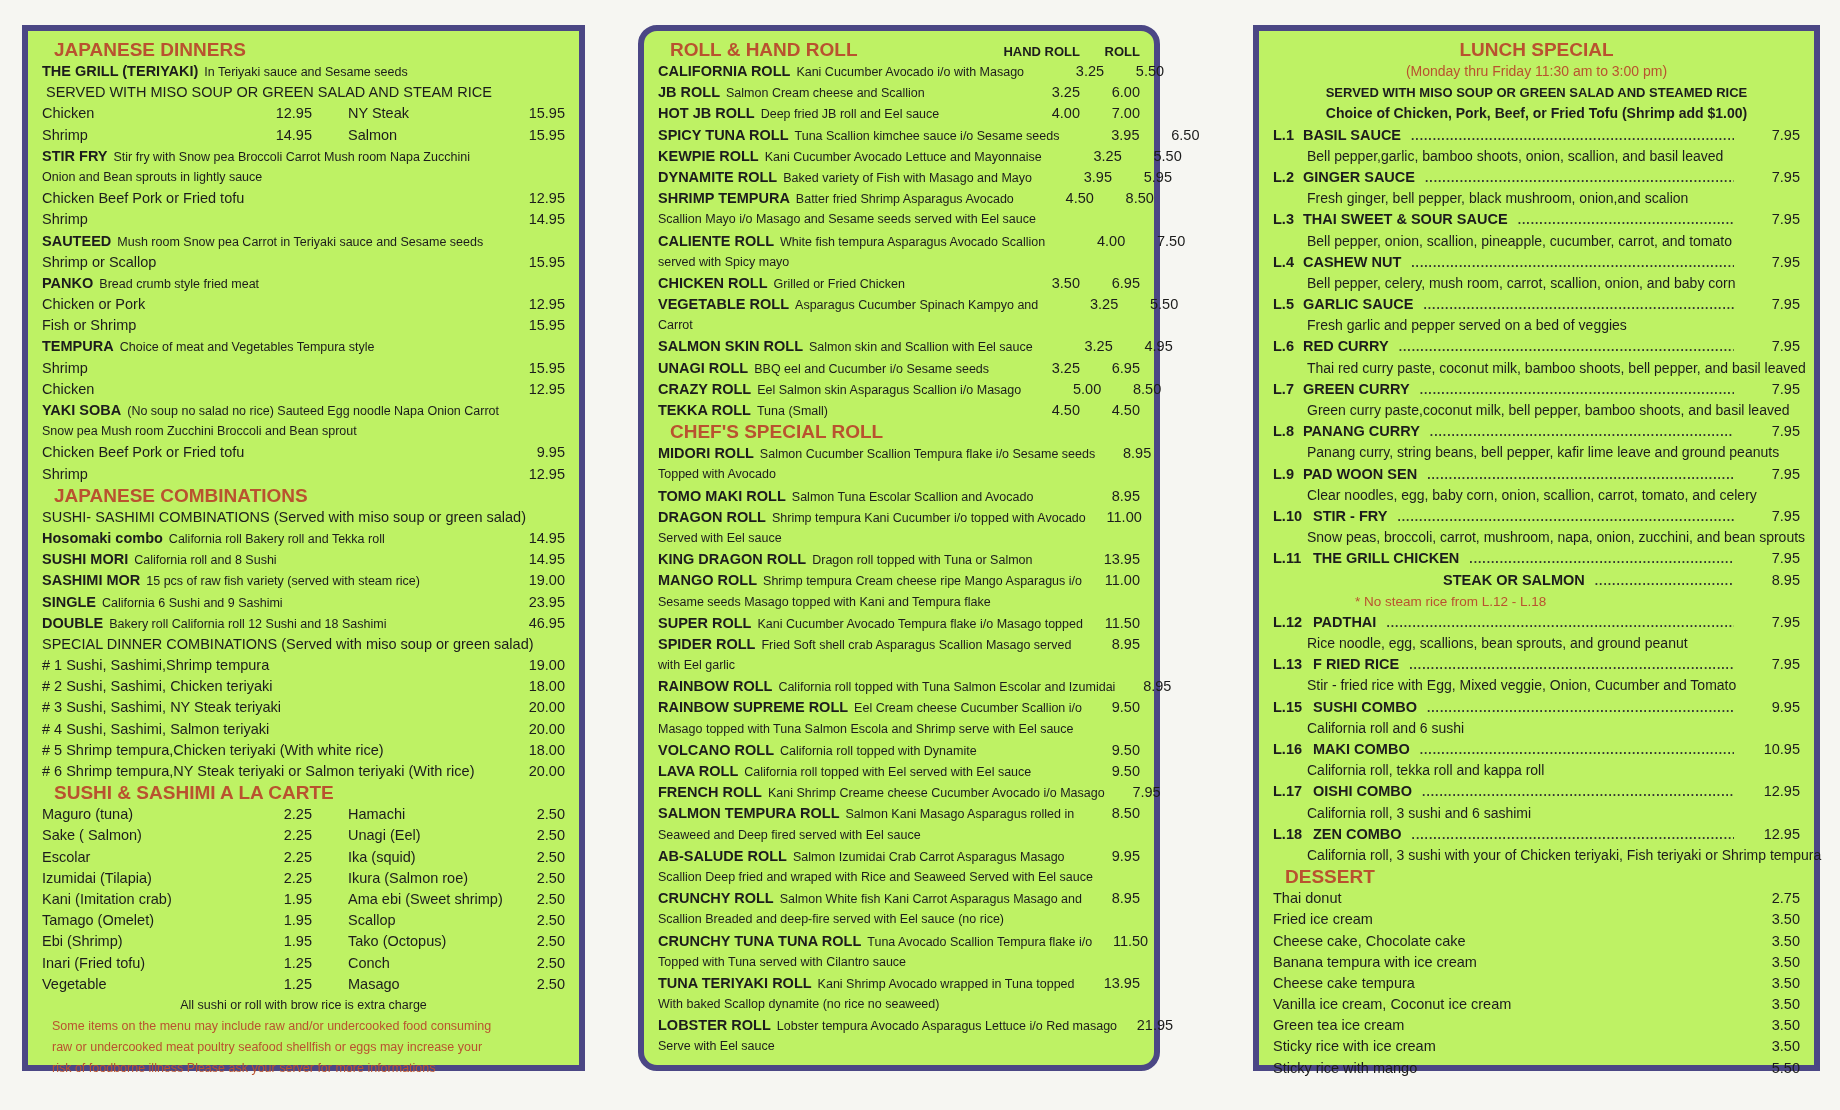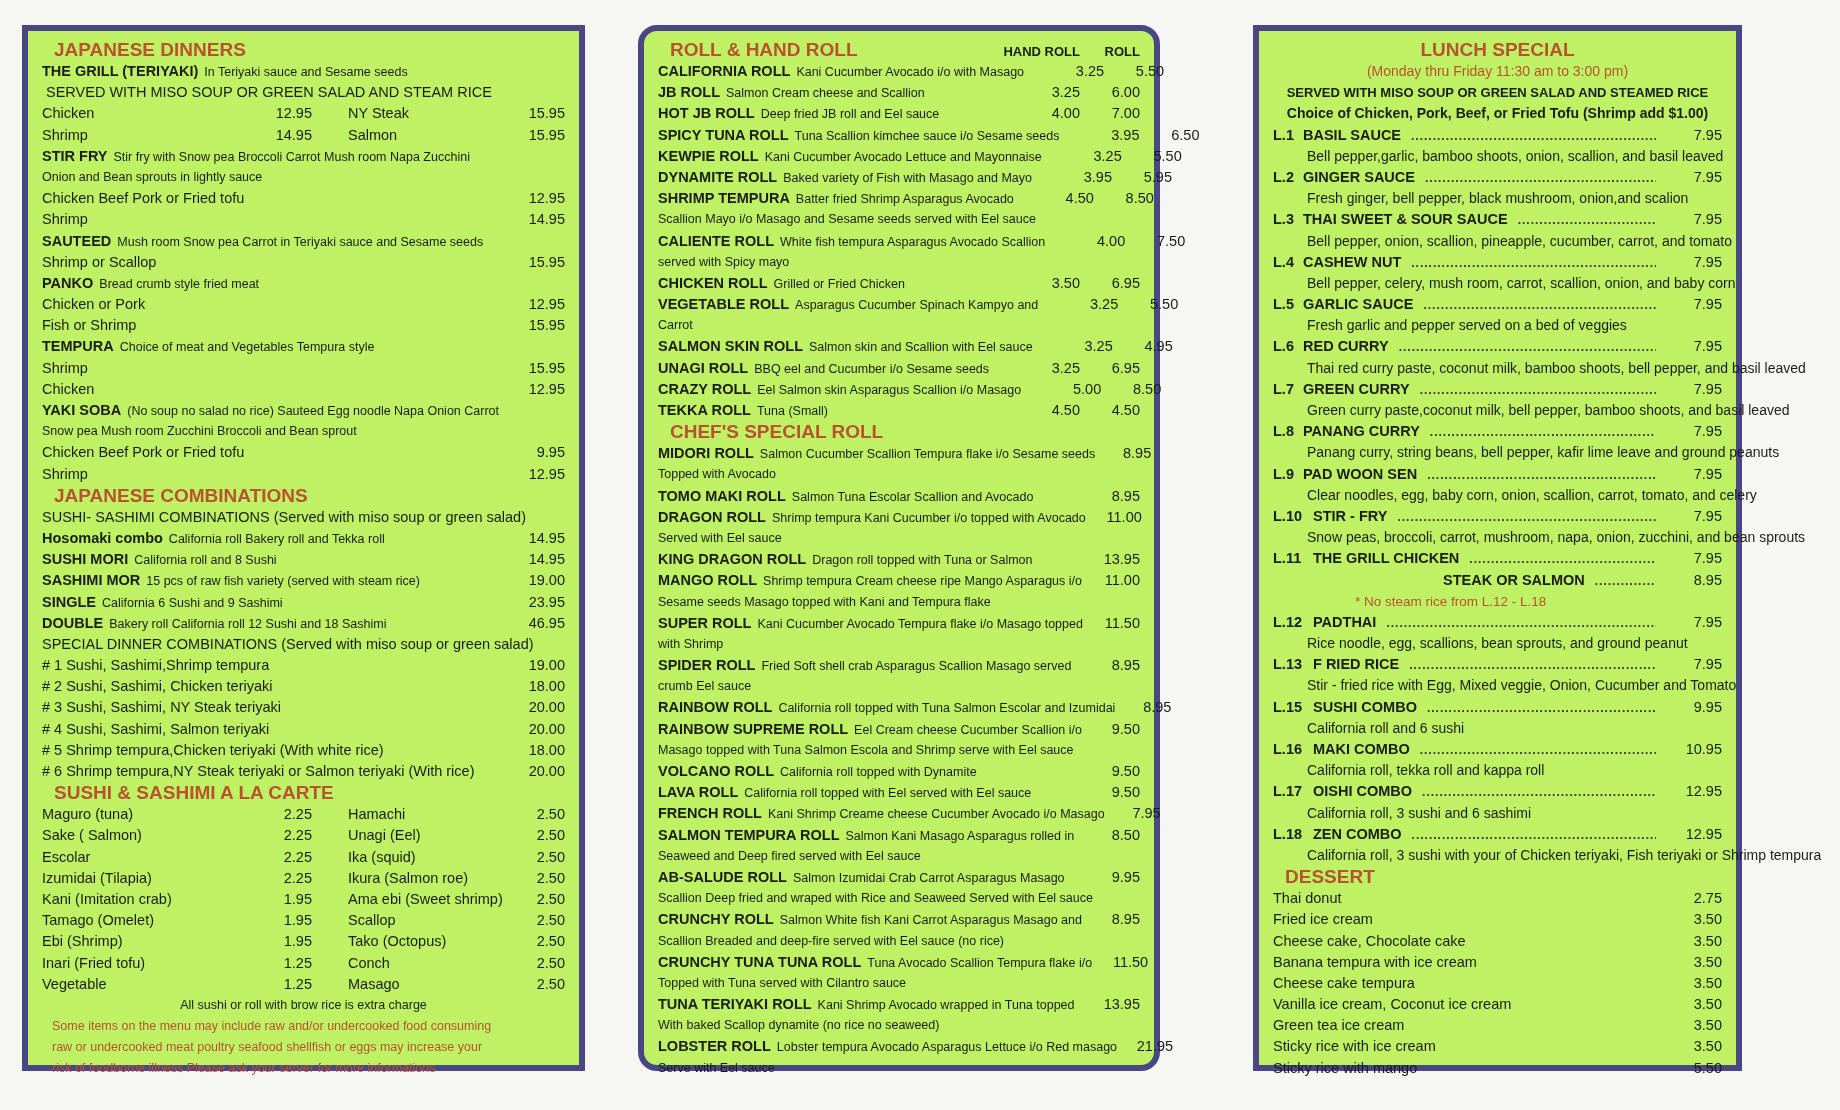--- a/index.html
+++ b/index.html
@@ -6,21 +6,21 @@
   body {
     width: 1840px; height: 1110px; background: #f6f6f2; position: relative; overflow: hidden;
     font-family: "Liberation Sans", sans-serif; color: #1c1c1c;
   }
   .panel {
     position: absolute; top: 25px; height: 1046px; box-sizing: border-box;
     border: 6px solid #4b4785; background: #bef264; padding: 8px 14px 0 14px;
   }
   #p1 { left: 22px; width: 563px; }
   #p2 { left: 638px; width: 522px; border-radius: 19px; }
-  #p3 { left: 1253px; width: 489px; }
+  #p3 { left: 1253px; width: 567px; }
   .row { display: flex; align-items: baseline; height: 21.2px; white-space: nowrap; font-size: 14.5px; line-height: 21.2px; }
   .row.small { font-size: 12.5px; }
   .h { color: #b9522f; font-weight: bold; font-size: 19px; padding-left: 12px; height: 22px; line-height: 22px; }
   .h.center { justify-content: center; padding-left: 0; }
   .sub { color: #b9522f; font-size: 14px; justify-content: center; }
   .b { font-weight: bold; }
   .name { font-weight: bold; margin-right: 6px; }
   .desc { font-size: 12.5px; }
   .spacer { flex: 1; }
   .price { text-align: right; min-width: 56px; }
@@ -404,28 +404,27 @@
         <span class="spacer"></span>
         <span class="price">11.00</span>
       </div>
       <div class="row small">Sesame seeds Masago topped with Kani and Tempura flake</div>
       <div class="row">
         <span class="name">SUPER ROLL</span>
         <span class="desc">Kani Cucumber Avocado Tempura flake i/o Masago topped</span>
         <span class="spacer"></span>
         <span class="price">11.50</span>
       </div>
-      <div class="row small">with Shrimp</div>
       <div class="row">
         <span class="name">SPIDER ROLL</span>
         <span class="desc">Fried Soft shell crab Asparagus Scallion Masago served</span>
         <span class="spacer"></span>
         <span class="price">8.95</span>
       </div>
-      <div class="row small">crumb Eel sauce</div>
+      <div class="row small">with Eel garlic</div>
       <div class="row">
         <span class="name">RAINBOW ROLL</span>
         <span class="desc">California roll topped with Tuna Salmon Escolar and Izumidai</span>
         <span class="spacer"></span>
         <span class="price">8.95</span>
       </div>
       <div class="row">
         <span class="name">RAINBOW SUPREME ROLL</span>
         <span class="desc">Eel Cream cheese Cucumber Scallion i/o</span>
         <span class="spacer"></span>

